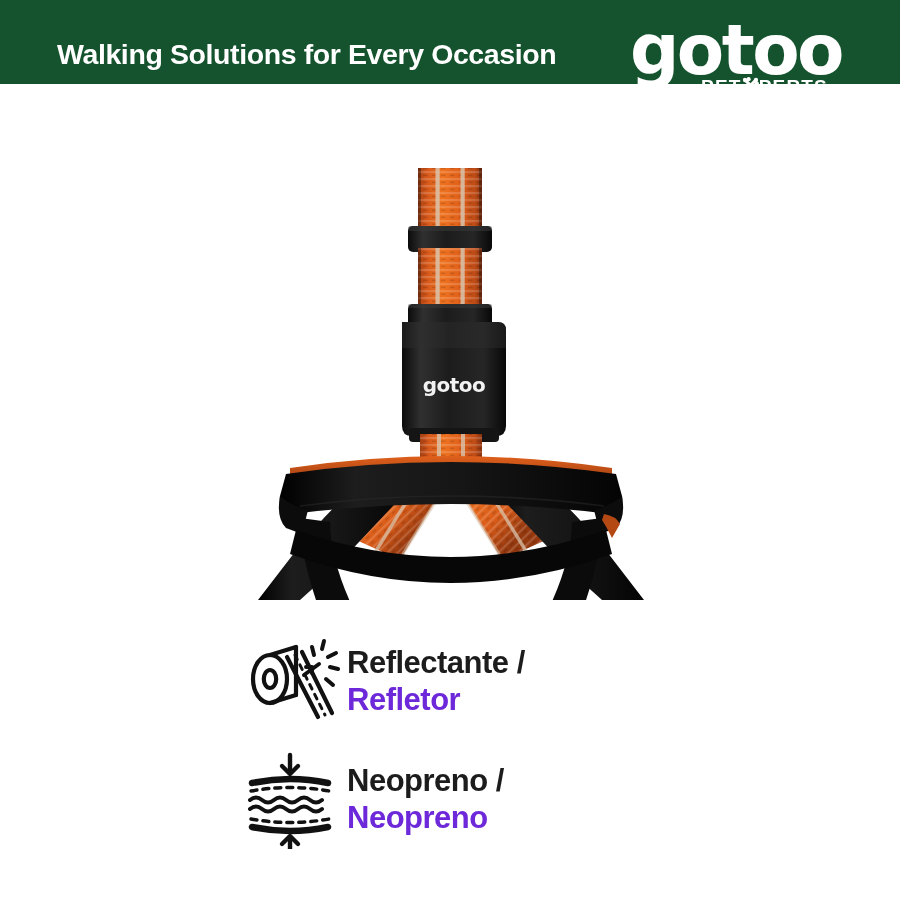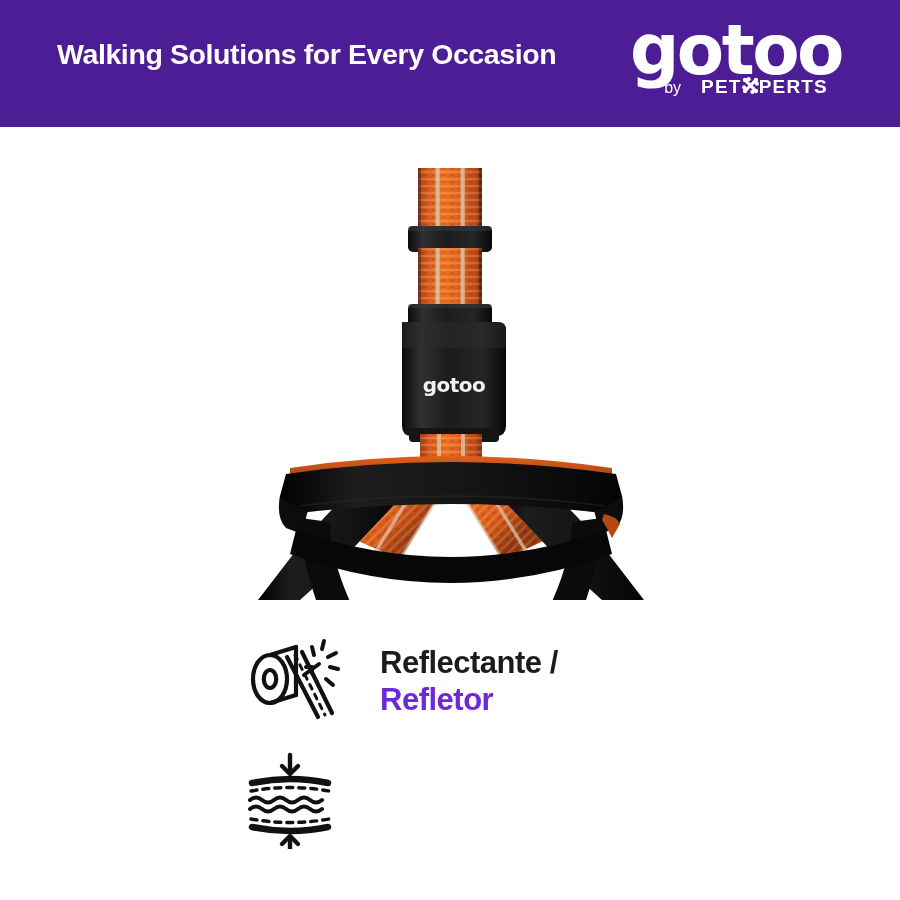--- a/index.html
+++ b/index.html
@@ -14,22 +14,22 @@
     overflow: hidden;
     position: relative;
   }
 
   
   #header-bar {
     position: absolute;
     left: 0;
     top: 0;
     width: 900px;
-    height: 127px;
-    background: #4c1d95;
+    height: 84px;
+    background: #14532d;
   }
   #header-title {
     position: absolute;
     left: 57px;
     top: 0;
     height: 108px;
     display: flex;
     align-items: center;
     color: #ffffff;
     font-size: 28.5px;
@@ -108,21 +108,21 @@
   }
   .feature-icon {
     width: 104px;
     height: 104px;
     flex: 0 0 104px;
     display: flex;
     align-items: center;
     justify-content: center;
   }
   .feature-text {
-    margin-left: 38px;
+    margin-left: 5px;
     line-height: 1.08;
   }
   .feature-primary {
     font-size: 31px;
     font-weight: bold;
     color: #1c1c1c;
     letter-spacing: -0.5px;
     white-space: nowrap;
     display: block;
   }
@@ -374,15 +374,19 @@
         <path d="M11 70 Q50 77 89 70" fill="none" stroke="#111111" stroke-width="3.4" stroke-linecap="round" stroke-dasharray="6 6"></path>
 
         <path d="M12 78 Q50 86 88 78" fill="none" stroke="#111111" stroke-width="6.5" stroke-linecap="round"></path>
 
         <g fill="none" stroke="#111111" stroke-width="4.4" stroke-linecap="round" stroke-linejoin="round">
           <path d="M50 106 L50 88"></path>
           <path d="M42 95 L50 87 L58 95"></path>
         </g>
       </svg>
     </div>
+    <div class="feature-text">
+      <span class="feature-primary">Neopreno /</span>
+      <span class="feature-secondary">Neopreno</span>
+    </div>
   </div>
 
 </div>
 
 </body></html>

